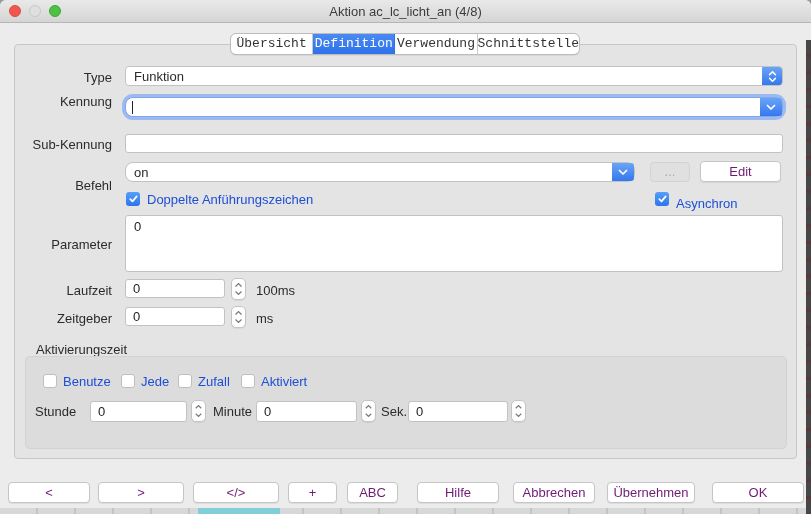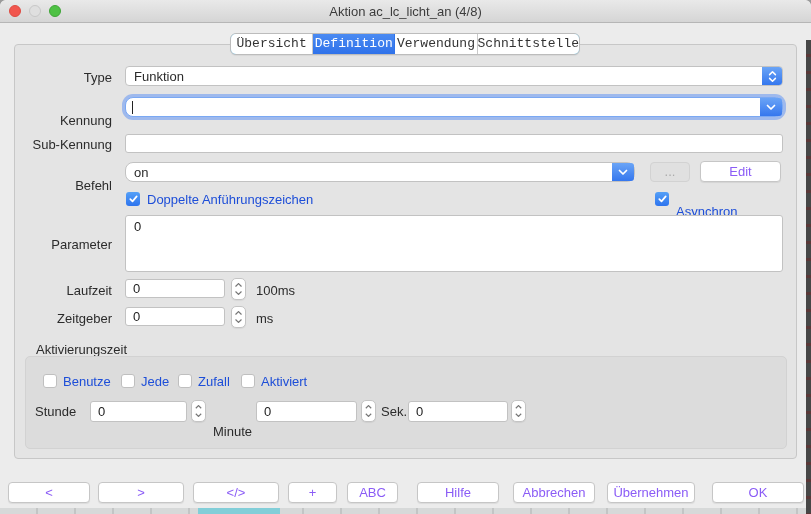--- a/index.html
+++ b/index.html
@@ -45,21 +45,21 @@
   
   .combo{position:absolute;box-sizing:border-box;height:20px;background:#fff;border:1px solid #c2c2c2;
     border-radius:8px;}
   .combo .val{position:absolute;left:8px;top:0;line-height:19px;}
   .combo-btn{position:absolute;right:0;top:0;bottom:0;width:22px;border-radius:0 3px 3px 0;
     background:linear-gradient(#6aa4f6,#3577ee);display:flex;align-items:center;justify-content:center;}
   .combo.focused{border-color:#7aa8f3;box-shadow:0 0 0 3px rgba(88,141,245,.5);}
   .caret{position:absolute;left:6px;top:3px;width:1px;height:13px;background:#222;}
   
   .btn{position:absolute;box-sizing:border-box;height:21px;background:#fff;border:1px solid #c6c6c6;
-    border-radius:4px;text-align:center;line-height:19px;font-size:13px;color:#8b5cf6;
+    border-radius:4px;text-align:center;line-height:19px;font-size:13px;color:#701a75;
     box-shadow:0 1px 1px rgba(0,0,0,.07);cursor:default;}
   .btn.disabled{background:#e0e0e0;color:#ababab;border-color:#d2d2d2;box-shadow:none;}
   
   .cb{position:absolute;width:14px;height:14px;box-sizing:border-box;background:#fff;
     border:1px solid #bfbfbf;border-radius:3px;display:flex;align-items:center;justify-content:center;}
   .cb.on{background:linear-gradient(#55a0f7,#2d74ee);border:none;}
   .cb svg{display:none;}
   .cb.on svg{display:block;}
   .cblbl{position:absolute;color:#1d4ed8;}
   
@@ -102,21 +102,21 @@
   <div class="popup" style="left:125px;top:66px;width:658px;">
     <span class="val">Funktion</span>
     <span class="popup-cap">
       <svg width="9" height="13" viewBox="0 0 9 13">
           <path d="M1.6 4.6 L4.5 1.7 L7.4 4.6" stroke="#fff" stroke-width="1.5" fill="none" stroke-linecap="round" stroke-linejoin="round"></path>
           <path d="M1.6 8.4 L4.5 11.3 L7.4 8.4" stroke="#fff" stroke-width="1.5" fill="none" stroke-linecap="round" stroke-linejoin="round"></path>
         </svg>
     </span>
   </div>
 
-  <div class="lbl" style="top:113px;">Kennung</div>
+  <div class="lbl" style="top:94px;">Kennung</div>
   <div class="combo focused" style="left:125px;top:97px;width:658px;">
     <span class="caret"></span>
     <span class="val"></span>
     <span class="combo-btn">
       <svg width="10" height="7" viewBox="0 0 10 7">
           <path d="M1.5 1.5 L5 5 L8.5 1.5" stroke="#fff" stroke-width="1.7" fill="none" stroke-linecap="round" stroke-linejoin="round"></path>
         </svg>
     </span>
   </div>
 
@@ -139,21 +139,21 @@
     <svg width="9" height="8" viewBox="0 0 9 8">
         <path d="M1.3 4.2 L3.5 6.4 L7.7 1.4" stroke="#fff" stroke-width="1.7" fill="none" stroke-linecap="round" stroke-linejoin="round"></path>
       </svg>
   </div>
   <div class="cblbl" style="left:147px;top:192px;">Doppelte Anführungszeichen</div>
   <div class="cb on" style="left:655px;top:192px;">
     <svg width="9" height="8" viewBox="0 0 9 8">
         <path d="M1.3 4.2 L3.5 6.4 L7.7 1.4" stroke="#fff" stroke-width="1.7" fill="none" stroke-linecap="round" stroke-linejoin="round"></path>
       </svg>
   </div>
-  <div class="cblbl" style="left:676px;top:204px;text-align:center;">Asynchron</div>
+  <div class="cblbl" style="left:676px;top:196px;text-align:center;">Asynchron</div>
 
   <div class="lbl" style="top:237px;">Parameter</div>
   <textarea class="ta" style="left: 125px; top: 215px; width: 658px; height: 57px;">0</textarea>
 
   <div class="lbl" style="top:283px;">Laufzeit</div>
   <input class="tf" style="left: 125px; top: 279px; width: 100px;" value="0">
   <div class="stepper" style="left:231px;top:278px;">
     <svg width="7" height="4" viewBox="0 0 7 4">
         <path d="M0.8 3.2 L3.5 0.6 L6.2 3.2" stroke="#777" stroke-width="1.2" fill="none" stroke-linecap="round"></path>
       </svg>
@@ -202,21 +202,21 @@
   <input class="tf" style="left: 90px; top: 401px; width: 97px; height: 21px;" value="0">
   <div class="stepper" style="left:191px;top:400px;">
     <svg width="7" height="4" viewBox="0 0 7 4">
         <path d="M0.8 3.2 L3.5 0.6 L6.2 3.2" stroke="#777" stroke-width="1.2" fill="none"></path>
       </svg>
     <svg width="7" height="4" viewBox="0 0 7 4">
         <path d="M0.8 0.8 L3.5 3.4 L6.2 0.8" stroke="#777" stroke-width="1.2" fill="none"></path>
       </svg>
   </div>
 
-  <div class="unit" style="left:213px;top:424px;">Minute</div>
+  <div class="unit" style="left:213px;top:404px;">Minute</div>
   <input class="tf" style="left: 256px; top: 401px; width: 101px; height: 21px;" value="0">
   <div class="stepper" style="left:361px;top:400px;">
     <svg width="7" height="4" viewBox="0 0 7 4">
         <path d="M0.8 3.2 L3.5 0.6 L6.2 3.2" stroke="#777" stroke-width="1.2" fill="none"></path>
       </svg>
     <svg width="7" height="4" viewBox="0 0 7 4">
         <path d="M0.8 0.8 L3.5 3.4 L6.2 0.8" stroke="#777" stroke-width="1.2" fill="none"></path>
       </svg>
   </div>
 

